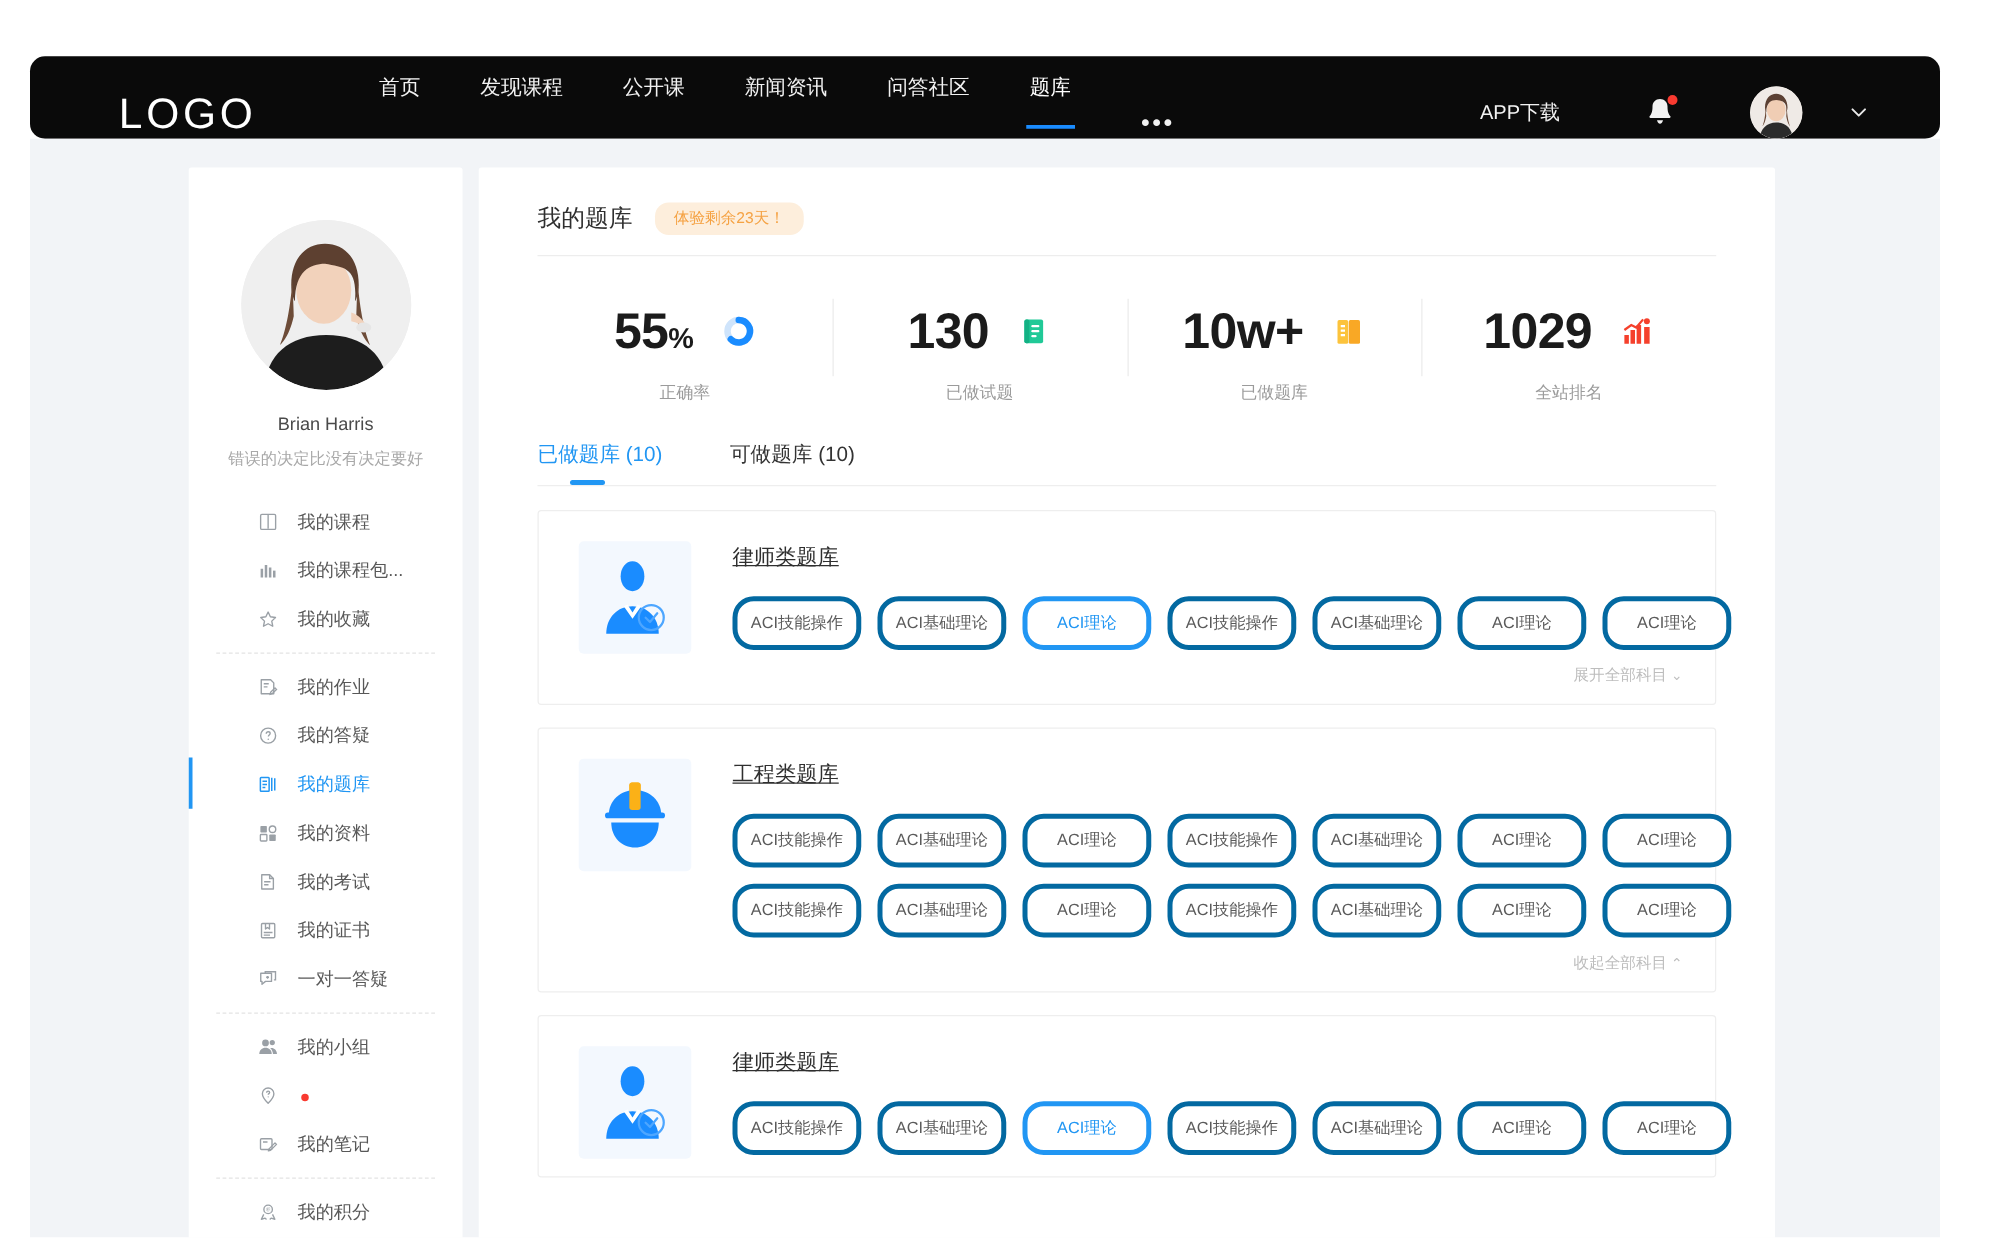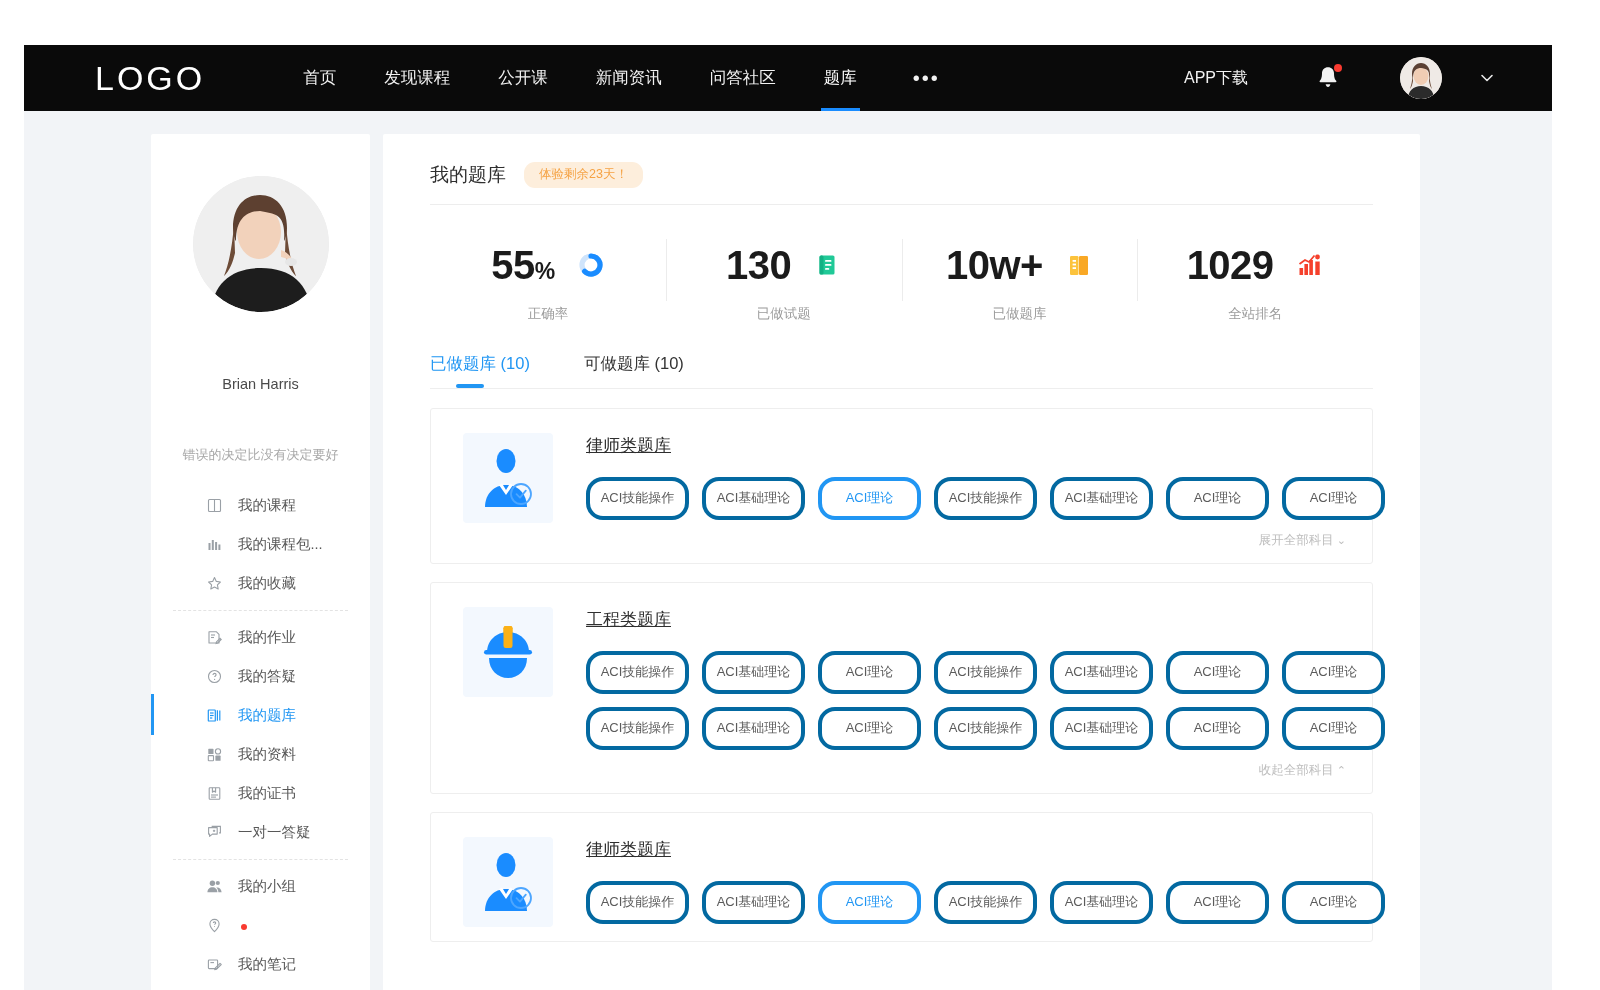--- a/index.html
+++ b/index.html
@@ -15,21 +15,22 @@
     background: #ffffff;
   }
 
   
   .topnav {
     position: absolute;
     left: 24px; top: 45px;
     width: 1528px; height: 66px;
     background: #0a0a0a;
     display: flex;
-    align-items: center;
+    align-items: flex-end;
+    border-radius: 12px;
   }
   .logo {
     color: #ffffff;
     font-size: 34px;
     letter-spacing: 3px;
     font-weight: 400;
     margin-left: 71px;
     white-space: nowrap;
   }
   .nav-items {
@@ -122,21 +123,20 @@
     left: 151px; top: 134px;
     width: 219px; height: 860px;
     background: #ffffff;
     border-radius: 2px;
   }
   .profile {
     padding-top: 42px;
     display: flex;
     flex-direction: column;
     align-items: center;
-    gap: 44px;
   }
   .profile-pic {
     width: 136px; height: 136px;
     border-radius: 50%;
     overflow: hidden;
     background: #ededed;
     position: relative;
   }
   .profile-name {
     margin-top: 20px;
@@ -518,20 +518,31 @@
               <rect x="9.4" y="2.8" width="5.2" height="5.2" rx="2.6" fill="none" stroke="#9aa0a6" stroke-width="1.1"></rect>
               <rect x="2.3" y="9.6" width="5.2" height="5.2" rx=".6" fill="none" stroke="#9aa0a6" stroke-width="1.1"></rect>
               <rect x="9.4" y="9.6" width="5.2" height="5.2" rx=".6" fill="#9aa0a6"></rect>
             </svg>
           </span>
           <span class="mi-label">我的资料</span>
         </div>
         <div class="menu-item">
           <span class="mi-icon">
             <svg width="17" height="17" viewBox="0 0 17 17" fill="none" stroke="#9aa0a6" stroke-width="1.1">
+              <path d="M3.4 2.8h6.3l3 3V14.2H3.4z" stroke-linejoin="round"></path>
+              <path d="M9.7 2.8v3h3"></path>
+              <line x1="5.3" y1="8.4" x2="10.4" y2="8.4"></line>
+              <line x1="5.3" y1="10.8" x2="8.8" y2="10.8"></line>
+            </svg>
+          </span>
+          <span class="mi-label">我的考试</span>
+        </div>
+        <div class="menu-item">
+          <span class="mi-icon">
+            <svg width="17" height="17" viewBox="0 0 17 17" fill="none" stroke="#9aa0a6" stroke-width="1.1">
               <rect x="3.2" y="2.8" width="10.6" height="11.4" rx=".8"></rect>
               <path d="M6.4 2.8v4.4l1.6-1.2 1.6 1.2V2.8" stroke-linejoin="round"></path>
               <line x1="5" y1="10" x2="12" y2="10"></line>
               <line x1="5" y1="12.1" x2="10" y2="12.1"></line>
             </svg>
           </span>
           <span class="mi-label">我的证书</span>
         </div>
         <div class="menu-item">
           <span class="mi-icon">

